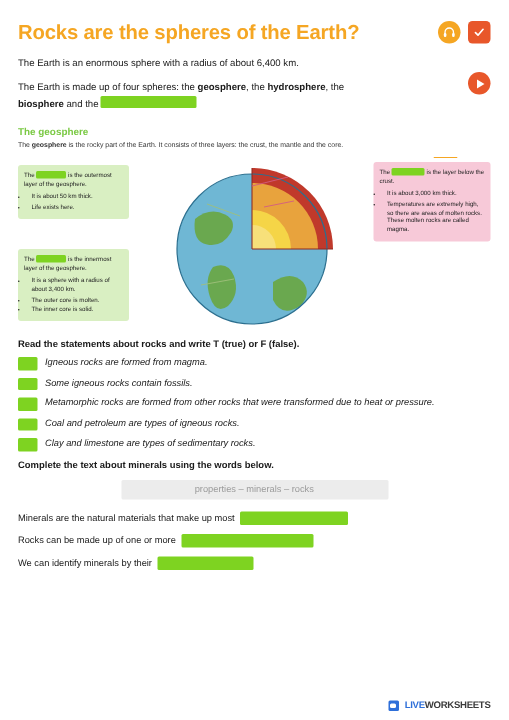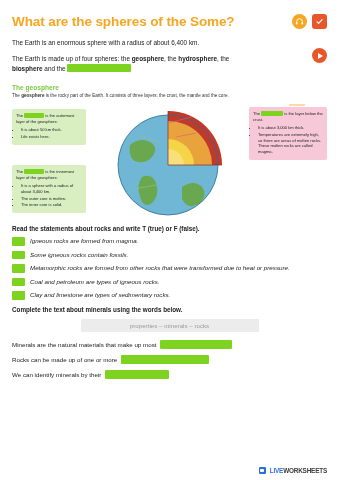--- a/index.html
+++ b/index.html
@@ -86,21 +86,21 @@
   .lw-sq:after{content:"";position:absolute;left:1.6px;top:1.6px;width:3.8px;height:3.8px;background:#fff;border-radius:1px;}
   .lw-text { font-size:6.4px; font-weight:bold; color:#3b3b3b; letter-spacing:-0.2px; }
   .lw-text .a { color:#2e6fd9; }
 </style>
 </head>
 <body>
 
 <div class="page">
 
   <div class="title-row">
-    <div class="main-title">What are the spheres of the Some?</div>
+    <div class="main-title">Rocks are the spheres of the Earth?</div>
     <div class="head-icons">
       <div class="icon-btn icon-head">
         <svg width="9" height="9" viewBox="0 0 16 16" aria-hidden="true">
           <path d="M3 10V8a5 5 0 0 1 10 0v2" fill="none" stroke="#fff" stroke-width="1.6"></path>
           <rect x="1.6" y="9" width="3" height="4.5" rx="1.4" fill="#fff"></rect>
           <rect x="11.4" y="9" width="3" height="4.5" rx="1.4" fill="#fff"></rect>
         </svg>
       </div>
       <div class="icon-btn icon-check">
         <svg width="9" height="9" viewBox="0 0 16 16" aria-hidden="true">

